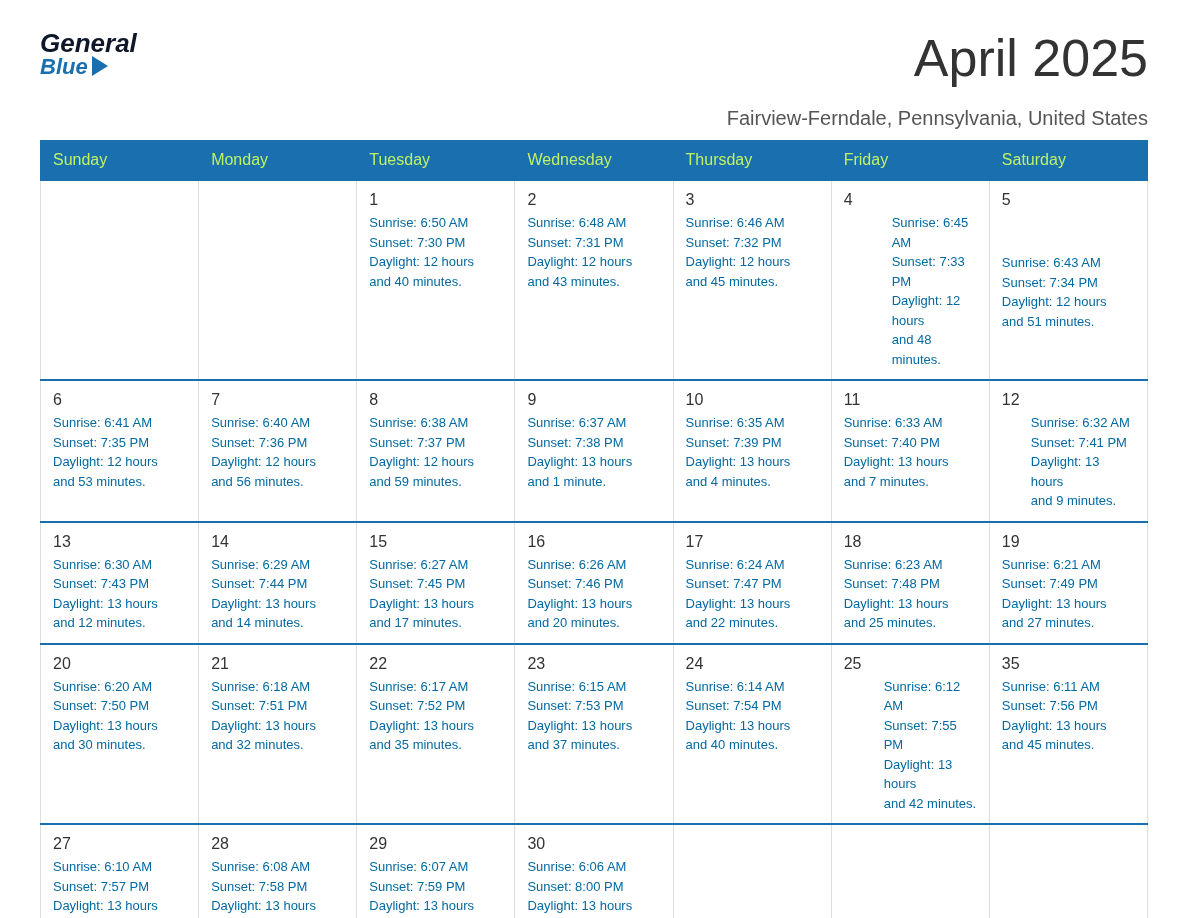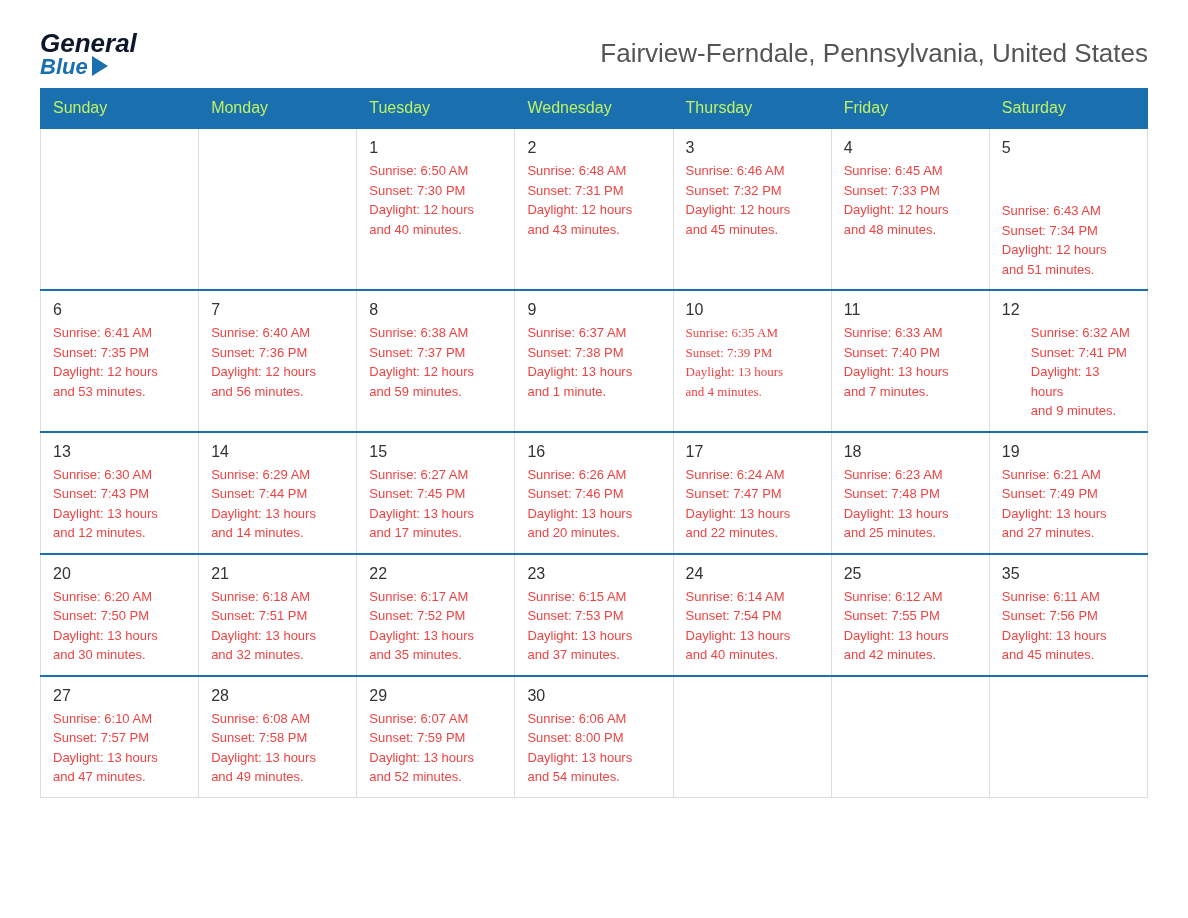--- a/index.html
+++ b/index.html
@@ -20,23 +20,23 @@
     .title-area {
       text-align: right;
     }
     .main-title {
       font-size: 52px;
       font-weight: normal;
       color: #333;
       line-height: 1.1;
     }
     .subtitle {
-      font-size: 26px;
+      font-size: 20px;
       color: #555;
-      margin-top: 8px;
+      margin-top: 20px;
     }
     .calendar {
       width: 100%;
       border-collapse: collapse;
       margin-top: 10px;
     }
     .calendar th {
       background-color: #1a6faf;
       color: #bef264;
       font-size: 16px;
@@ -66,21 +66,21 @@
     }
     .day-number {
       font-size: 16px;
       font-weight: normal;
       color: #333;
       display: block;
       margin-bottom: 4px;
     }
     .day-info {
       font-size: 13px;
-      color: #ef4444;
+      color: #0369a1;
       line-height: 1.5;
     }
     .empty-cell {
       background: #fff;
     }
     
     .logo-wrapper {
       display: flex;
       align-items: center;
     }
@@ -122,20 +122,21 @@
   <div class="logo-wrapper">
     <div class="logo-block">
       <span class="logo-general">General</span>
       <div class="logo-blue-row">
         <span class="logo-blue-text">Blue</span>
         <div class="logo-triangle"></div>
       </div>
     </div>
   </div>
   <div class="title-area">
+    <h1 class="main-title">April 2025</h1>
     <p class="subtitle">Fairview-Ferndale, Pennsylvania, United States</p>
   </div>
 </div>
 
 <table class="calendar">
   <thead>
     <tr>
     <th>Sunday</th>
         <th>Monday</th>
         <th>Tuesday</th>
@@ -165,21 +166,21 @@
         </td>
         <td>
           <span class="day-number">3</span>
           <div class="day-info" style="white-space: pre-line;">Sunrise: 6:46 AM
 Sunset: 7:32 PM
 Daylight: 12 hours
 and 45 minutes.</div>
         </td>
         <td>
           <span class="day-number">4</span>
-          <div class="day-info" style="white-space: pre-line;">Sunrise: 6:45 AM
+          <div class="day-info" style="white-space: pre-line; margin-left: 48px;">Sunrise: 6:45 AM
 Sunset: 7:33 PM
 Daylight: 12 hours
 and 48 minutes.</div>
         </td>
         <td>
           <span class="day-number">5</span>
           <div class="day-info" style="white-space: pre-line; margin-top: 44px;">Sunrise: 6:43 AM
 Sunset: 7:34 PM
 Daylight: 12 hours
 and 51 minutes.</div>
@@ -209,21 +210,21 @@
         </td>
         <td>
           <span class="day-number">9</span>
           <div class="day-info" style="white-space: pre-line;">Sunrise: 6:37 AM
 Sunset: 7:38 PM
 Daylight: 13 hours
 and 1 minute.</div>
         </td>
         <td>
           <span class="day-number">10</span>
-          <div class="day-info" style="white-space: pre-line; font-family: Liberation Serif, serif;">Sunrise: 6:35 AM
+          <div class="day-info" style="white-space: pre-line;">Sunrise: 6:35 AM
 Sunset: 7:39 PM
 Daylight: 13 hours
 and 4 minutes.</div>
         </td>
         <td>
           <span class="day-number">11</span>
           <div class="day-info" style="white-space: pre-line;">Sunrise: 6:33 AM
 Sunset: 7:40 PM
 Daylight: 13 hours
 and 7 minutes.</div>
@@ -318,21 +319,21 @@
         </td>
         <td>
           <span class="day-number">24</span>
           <div class="day-info" style="white-space: pre-line;">Sunrise: 6:14 AM
 Sunset: 7:54 PM
 Daylight: 13 hours
 and 40 minutes.</div>
         </td>
         <td>
           <span class="day-number">25</span>
-          <div class="day-info" style="white-space: pre-line;">Sunrise: 6:12 AM
+          <div class="day-info" style="white-space: pre-line; margin-left: 40px;">Sunrise: 6:12 AM
 Sunset: 7:55 PM
 Daylight: 13 hours
 and 42 minutes.</div>
         </td>
         <td>
           <span class="day-number">35</span>
           <div class="day-info" style="white-space: pre-line;">Sunrise: 6:11 AM
 Sunset: 7:56 PM
 Daylight: 13 hours
 and 45 minutes.</div>

